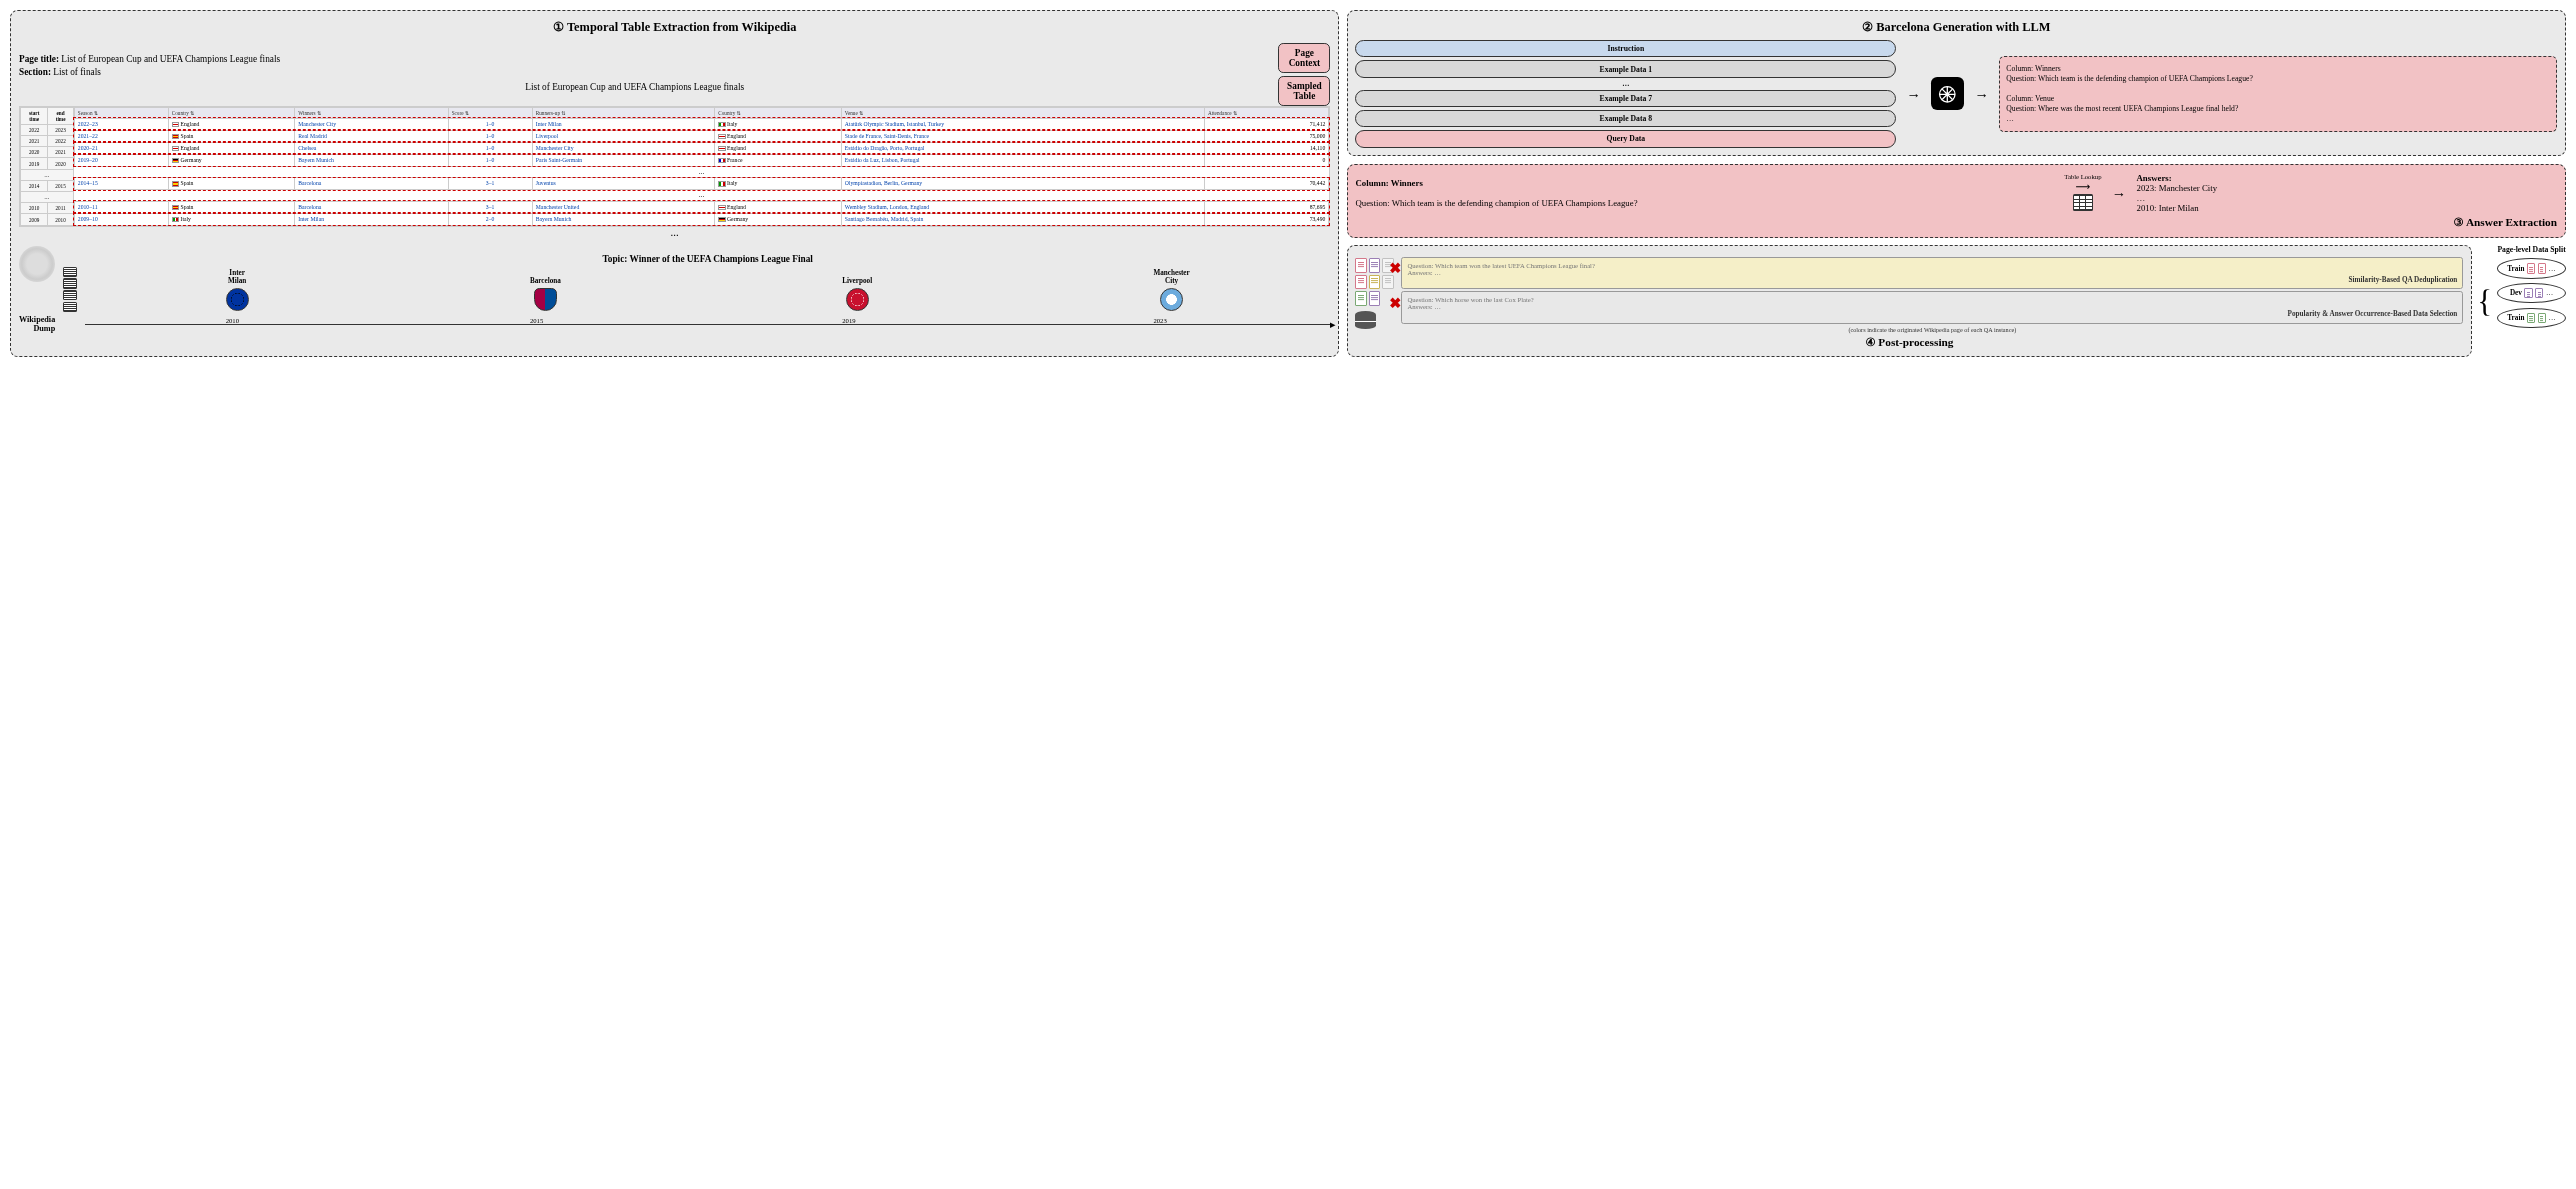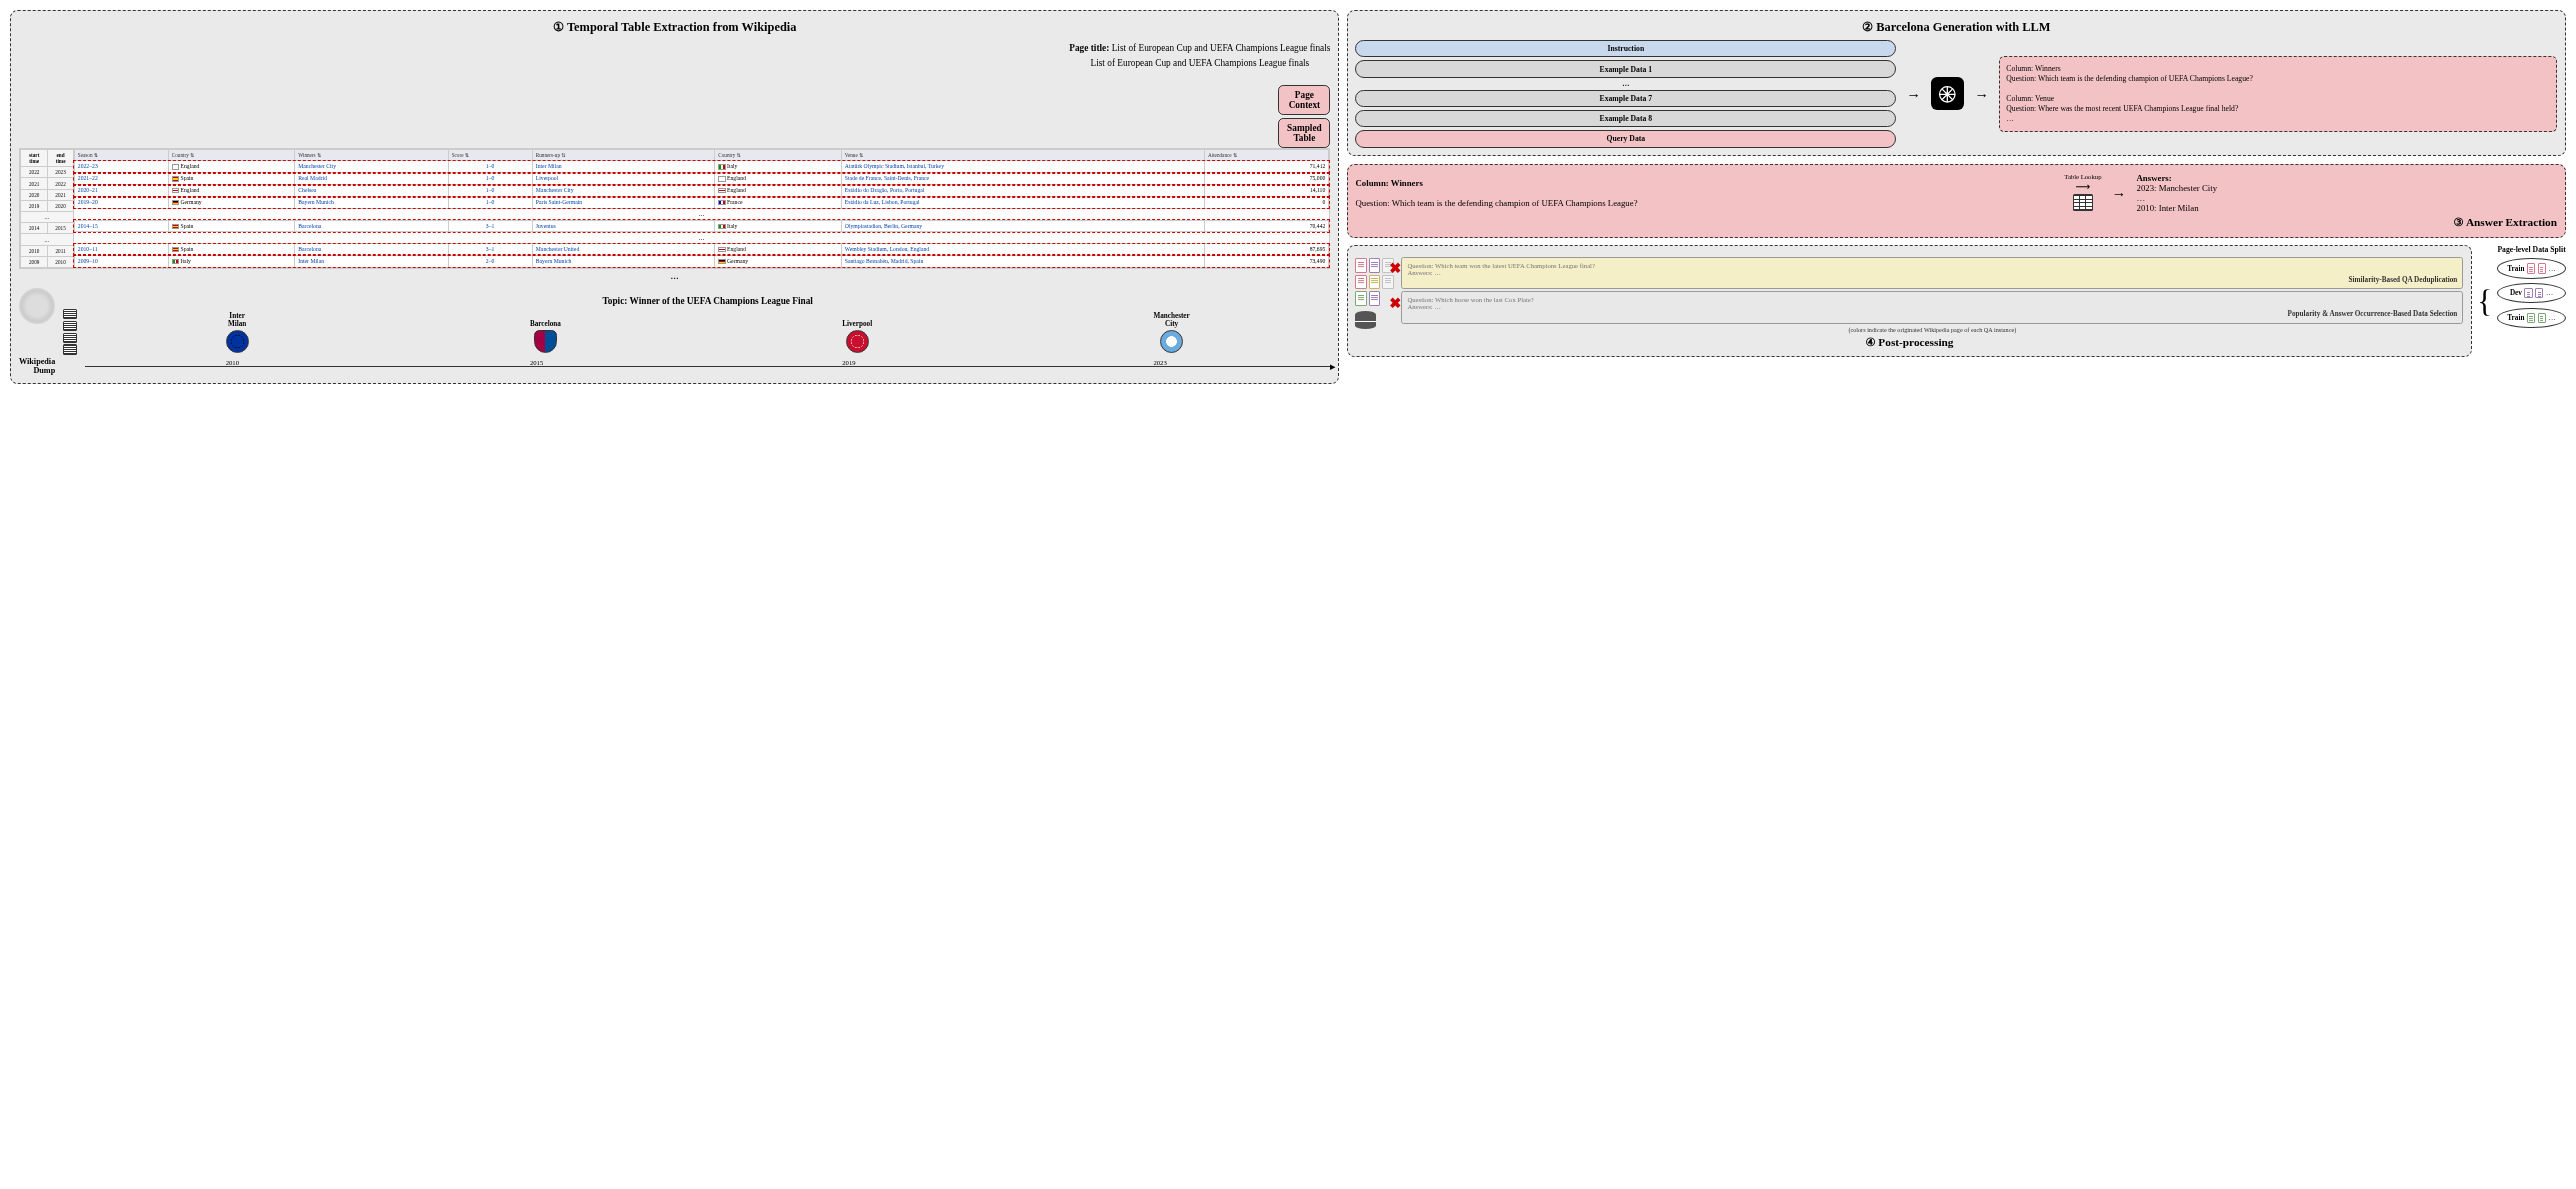--- a/index.html
+++ b/index.html
@@ -8,21 +8,21 @@
 .left-panel { flex: 0 0 52%; }
 .right-panel { flex: 1; display: flex; flex-direction: column; gap: 7.7px; }
 .panel { border: 1.5px dashed #333; border-radius: 7.7px; background: #eaeaea; padding: 7.7px; position: relative; }
 .panel-title { font-size: 12.4px; font-weight: bold; text-align: center; margin-bottom: 5.2px; }
 .panel-title.left { text-align: center; }
 
 
 .meta-row { font-size: 9.3px; margin: 2.6px 0; }
 .meta-label { font-weight: bold; }
 .context-box { display: inline-block; background: #f2c2c5; border: 0.5px solid #333; border-radius: 5.2px; padding: 4.1px 7.7px; font-size: 9.3px; font-weight: bold; text-align: center; margin-left: 16px; }
-.context-container { display: flex; align-items: flex-end; gap: 12px; flex-direction: column; }
+.context-container { display: flex; align-items: center; gap: 12px; }
 .meta-info { flex: 1; }
 .context-boxes { display: flex; flex-direction: column; gap: 2.6px; margin-top: 2.6px; }
 .table-caption { font-size: 9.3px; text-align: center; margin: 5.2px 0 2.6px 0; }
 .wiki-table-wrap { display: flex; background: #fff; border: 0.5px solid #ccc; font-size: 5.7px; }
 .wiki-table { width: 100%; border-collapse: collapse; }
 .wiki-table th, .wiki-table td { border: 0.5px solid #ccc; padding: 2.1px 3.1px; text-align: left; vertical-align: top; }
 .wiki-table th { background: #e8e8f0; font-weight: normal; color: #333; font-size: 5.2px; }
 .wiki-table td { background: #fff; }
 .wiki-table td.link { color: #0645ad; }
 .time-table { border-collapse: collapse; }
@@ -109,20 +109,24 @@
 <div class="container">
 
   <div class="panel left-panel">
     <div class="panel-title left">① Temporal Table Extraction from Wikipedia</div>
     <div class="context-container">
       <div class="meta-info">
         <div class="meta-row">
           <span class="meta-label">Page title:</span>
           <span>List of European Cup and UEFA Champions League finals</span>
         </div>
+        <div class="meta-row">
+          <span class="meta-label">Section:</span>
+          <span>List of finals</span>
+        </div>
         <div class="table-caption">List of European Cup and UEFA Champions League finals</div>
       </div>
       <div class="context-boxes">
         <div class="context-box" style="white-space:pre-line">Page
 Context</div>
         <div class="context-box" style="white-space:pre-line">Sampled
 Table</div>
       </div>
     </div>
 

